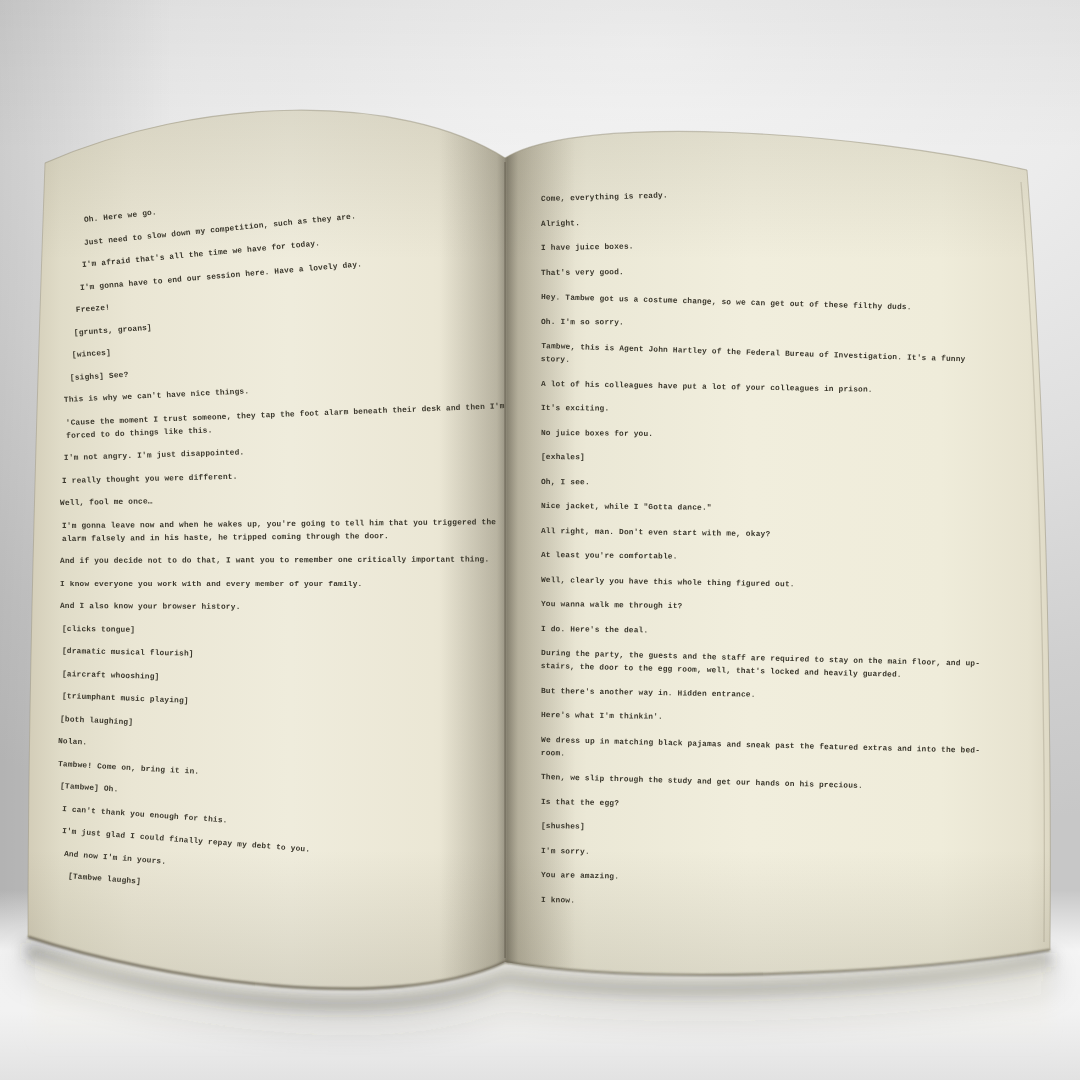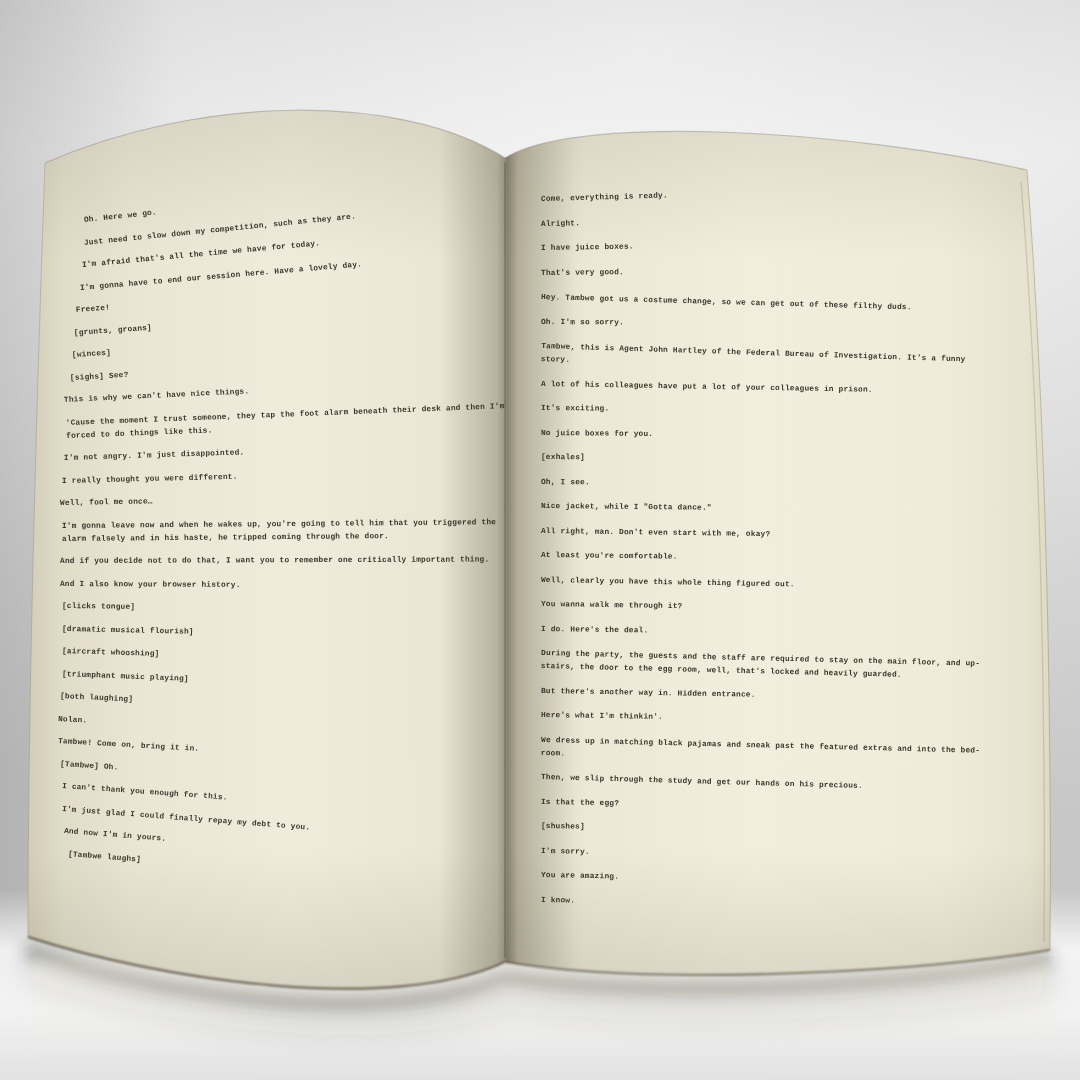--- a/index.html
+++ b/index.html
@@ -120,20 +120,21 @@
     <p class="ln" style="--r:-3.1deg;--ml:12px">[sighs] See?</p>
     <p class="ln" style="--r:-2.7deg;--ml:6px">This is why we can't have nice things.</p>
     <p class="ln" style="--r:-2.2deg;--ml:8px">'Cause the moment I trust someone, they tap the foot alarm beneath their desk and then I'm
 forced to do things like this.</p>
     <p class="ln" style="--r:-1.8deg;--ml:6px">I'm not angry. I'm just disappointed.</p>
     <p class="ln" style="--r:-1.4deg;--ml:4px">I really thought you were different.</p>
     <p class="ln" style="--r:-1deg;--ml:2px">Well, fool me once…</p>
     <p class="ln" style="--r:-0.5deg;--ml:4px">I'm gonna leave now and when he wakes up, you're going to tell him that you triggered the
 alarm falsely and in his haste, he tripped coming through the door.</p>
     <p class="ln" style="--r:-0.2deg;--ml:2px">And if you decide not to do that, I want you to remember one critically important thing.</p>
+    <p class="ln" style="--r:0deg;--ml:2px">I know everyone you work with and every member of your family.</p>
     <p class="ln" style="--r:0.3deg;--ml:2px">And I also know your browser history.</p>
     <p class="ln" style="--r:0.7deg;--ml:4px">[clicks tongue]</p>
     <p class="ln" style="--r:1.2deg;--ml:4px">[dramatic musical flourish]</p>
     <p class="ln" style="--r:1.7deg;--ml:4px">[aircraft whooshing]</p>
     <p class="ln" style="--r:2.2deg;--ml:4px">[triumphant music playing]</p>
     <p class="ln" style="--r:2.6deg;--ml:2px">[both laughing]</p>
     <p class="ln" style="--r:2.9deg">Nolan.</p>
     <p class="ln" style="--r:3.2deg">Tambwe! Come on, bring it in.</p>
     <p class="ln" style="--r:3.4deg;--ml:2px">[Tambwe] Oh.</p>
     <p class="ln" style="--r:4deg;--ml:4px">I can't thank you enough for this.</p>

